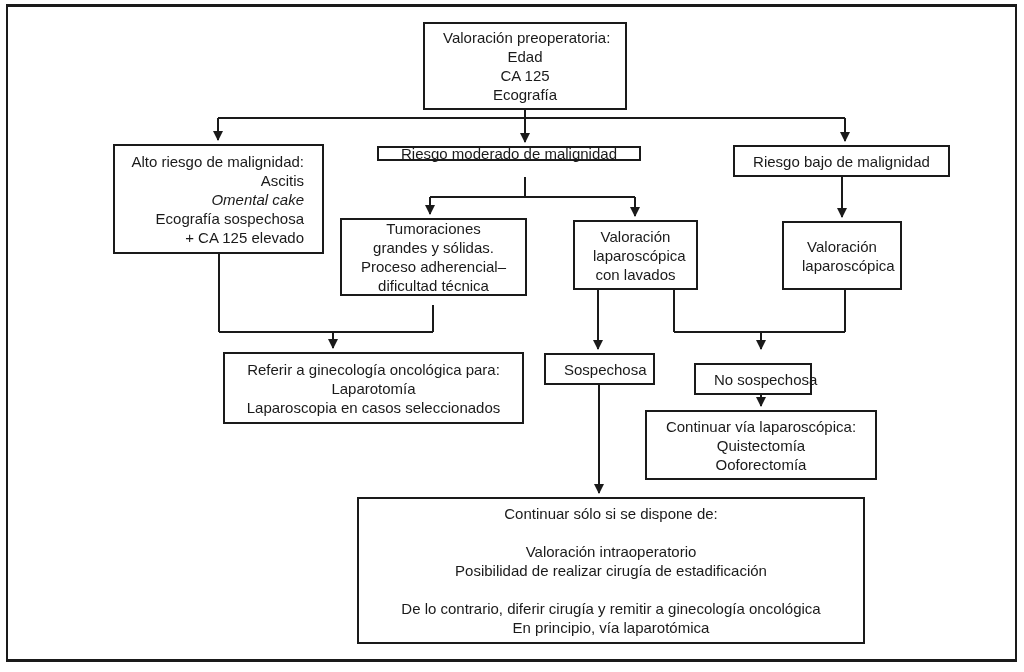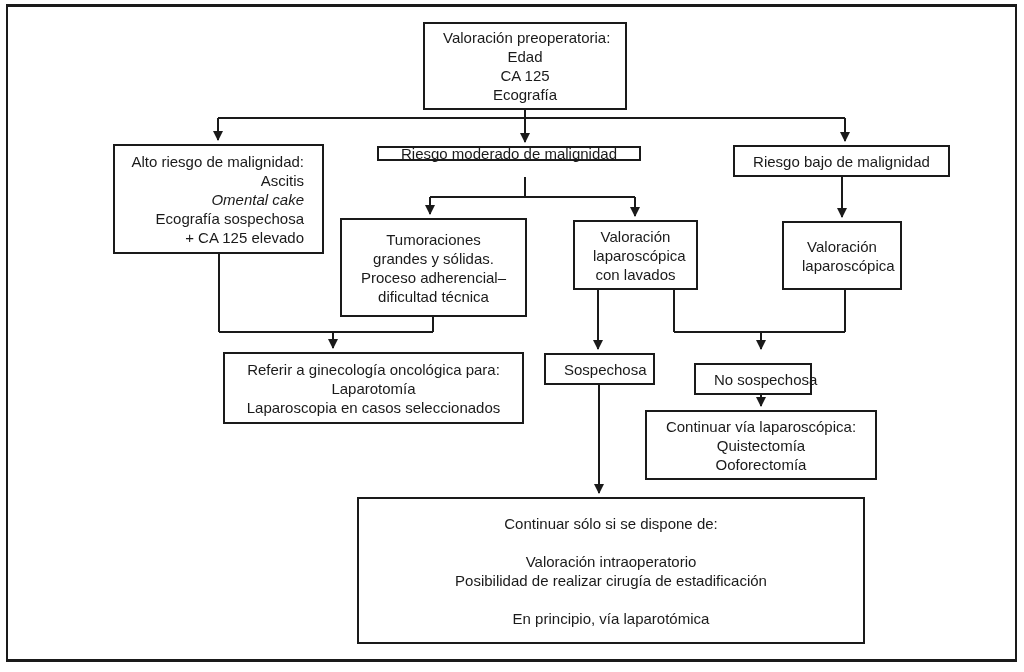--- a/index.html
+++ b/index.html
@@ -115,21 +115,21 @@
   </div>
 
   <div class="node" style="left:377px; top:146px; width:264px; height:15px;">
     <div class="line">Riesgo moderado de malignidad</div>
   </div>
 
   <div class="node" style="left:733px; top:145px; width:217px; height:32px;">
     <div class="line">Riesgo bajo de malignidad</div>
   </div>
 
-  <div class="node" style="left:340px; top:218px; width:187px; height:99px;">
+  <div class="node" style="left:340px; top:218px; width:187px; height:78px;">
     <div class="line">Tumoraciones</div>
     <div class="line">grandes y sólidas.</div>
     <div class="line">Proceso adherencial–</div>
     <div class="line">dificultad técnica</div>
   </div>
 
   <div class="node" style="left:573px; top:220px; width:125px; height:70px;">
     <div class="line">Valoración</div>
     <div class="line">laparoscópica</div>
     <div class="line">con lavados</div>
@@ -159,16 +159,17 @@
     <div class="line">Quistectomía</div>
     <div class="line">Ooforectomía</div>
   </div>
 
   <div class="node" style="left:357px; top:497px; width:508px; height:147px;">
     <div class="line">Continuar sólo si se dispone de:</div>
     <div class="line"></div>
     <div class="line">Valoración intraoperatorio</div>
     <div class="line">Posibilidad de realizar cirugía de estadificación</div>
     <div class="line"></div>
+    <div class="line">De lo contrario, diferir cirugía y remitir a ginecología oncológica</div>
     <div class="line">En principio, vía laparotómica</div>
   </div>
 
 </div>
 
 </body></html>

